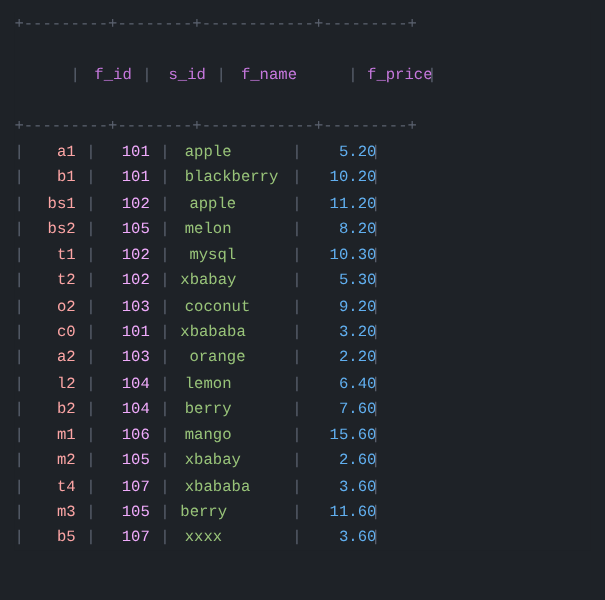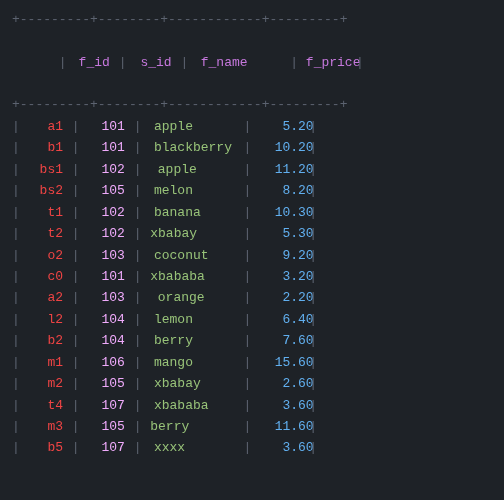--- a/index.html
+++ b/index.html
@@ -36,21 +36,21 @@
       line-height: 1.6;
     }
     .col-sep {
       color: #5c6370;
     }
     .col-fid {
       display: inline-block;
       width: 52px;
       text-align: right;
       padding-right: 1px;
-      color: #ef4444;
+      color: #fca5a5;
     }
     .col-sid {
       display: inline-block;
       width: 54px;
       text-align: right;
       padding-right: 1px;
       color: #f0abfc;
     }
     .col-fname {
       display: inline-block;
@@ -85,21 +85,21 @@
     <div class="row-line">
       <span class="col-sep">|</span><span class="col-fid header-col"> f_id </span><span class="col-sep">|</span><span class="col-sid header-col"> s_id </span><span class="col-sep">|</span><span class="col-fname header-col"> f_name     </span><span class="col-sep">|</span><span class="col-fprice header-col"> f_price </span><span class="col-sep">|</span>
     </div>
     <div class="divider">+---------+--------+------------+---------+</div>
 
     <div id="data-rows">
         <div class="row-line"><span class="col-sep">|</span><span class="col-fid">   a1 </span><span class="col-sep">|</span><span class="col-sid">  101 </span><span class="col-sep">|</span><span class="col-fname"> apple      </span><span class="col-sep">|</span><span class="col-fprice">    5.20 </span><span class="col-sep">|</span></div>
         <div class="row-line"><span class="col-sep">|</span><span class="col-fid">   b1 </span><span class="col-sep">|</span><span class="col-sid">  101 </span><span class="col-sep">|</span><span class="col-fname"> blackberry </span><span class="col-sep">|</span><span class="col-fprice">   10.20 </span><span class="col-sep">|</span></div>
         <div class="row-line"><span class="col-sep">|</span><span class="col-fid">  bs1 </span><span class="col-sep">|</span><span class="col-sid">  102 </span><span class="col-sep">|</span><span class="col-fname"> apple     </span><span class="col-sep">|</span><span class="col-fprice">   11.20 </span><span class="col-sep">|</span></div>
         <div class="row-line"><span class="col-sep">|</span><span class="col-fid">  bs2 </span><span class="col-sep">|</span><span class="col-sid">  105 </span><span class="col-sep">|</span><span class="col-fname"> melon      </span><span class="col-sep">|</span><span class="col-fprice">    8.20 </span><span class="col-sep">|</span></div>
-        <div class="row-line"><span class="col-sep">|</span><span class="col-fid">   t1 </span><span class="col-sep">|</span><span class="col-sid">  102 </span><span class="col-sep">|</span><span class="col-fname"> banana     </span><span class="col-sep">|</span><span class="col-fprice">   10.30 </span><span class="col-sep">|</span></div>
+        <div class="row-line"><span class="col-sep">|</span><span class="col-fid">   t1 </span><span class="col-sep">|</span><span class="col-sid">  102 </span><span class="col-sep">|</span><span class="col-fname"> mysql     </span><span class="col-sep">|</span><span class="col-fprice">   10.30 </span><span class="col-sep">|</span></div>
         <div class="row-line"><span class="col-sep">|</span><span class="col-fid">   t2 </span><span class="col-sep">|</span><span class="col-sid">  102 </span><span class="col-sep">|</span><span class="col-fname"> xbabay      </span><span class="col-sep">|</span><span class="col-fprice">    5.30 </span><span class="col-sep">|</span></div>
         <div class="row-line"><span class="col-sep">|</span><span class="col-fid">   o2 </span><span class="col-sep">|</span><span class="col-sid">  103 </span><span class="col-sep">|</span><span class="col-fname"> coconut    </span><span class="col-sep">|</span><span class="col-fprice">    9.20 </span><span class="col-sep">|</span></div>
         <div class="row-line"><span class="col-sep">|</span><span class="col-fid">   c0 </span><span class="col-sep">|</span><span class="col-sid">  101 </span><span class="col-sep">|</span><span class="col-fname"> xbababa     </span><span class="col-sep">|</span><span class="col-fprice">    3.20 </span><span class="col-sep">|</span></div>
         <div class="row-line"><span class="col-sep">|</span><span class="col-fid">   a2 </span><span class="col-sep">|</span><span class="col-sid">  103 </span><span class="col-sep">|</span><span class="col-fname"> orange    </span><span class="col-sep">|</span><span class="col-fprice">    2.20 </span><span class="col-sep">|</span></div>
         <div class="row-line"><span class="col-sep">|</span><span class="col-fid">   l2 </span><span class="col-sep">|</span><span class="col-sid">  104 </span><span class="col-sep">|</span><span class="col-fname"> lemon      </span><span class="col-sep">|</span><span class="col-fprice">    6.40 </span><span class="col-sep">|</span></div>
         <div class="row-line"><span class="col-sep">|</span><span class="col-fid">   b2 </span><span class="col-sep">|</span><span class="col-sid">  104 </span><span class="col-sep">|</span><span class="col-fname"> berry      </span><span class="col-sep">|</span><span class="col-fprice">    7.60 </span><span class="col-sep">|</span></div>
         <div class="row-line"><span class="col-sep">|</span><span class="col-fid">   m1 </span><span class="col-sep">|</span><span class="col-sid">  106 </span><span class="col-sep">|</span><span class="col-fname"> mango      </span><span class="col-sep">|</span><span class="col-fprice">   15.60 </span><span class="col-sep">|</span></div>
         <div class="row-line"><span class="col-sep">|</span><span class="col-fid">   m2 </span><span class="col-sep">|</span><span class="col-sid">  105 </span><span class="col-sep">|</span><span class="col-fname"> xbabay     </span><span class="col-sep">|</span><span class="col-fprice">    2.60 </span><span class="col-sep">|</span></div>
         <div class="row-line"><span class="col-sep">|</span><span class="col-fid">   t4 </span><span class="col-sep">|</span><span class="col-sid">  107 </span><span class="col-sep">|</span><span class="col-fname"> xbababa    </span><span class="col-sep">|</span><span class="col-fprice">    3.60 </span><span class="col-sep">|</span></div>
         <div class="row-line"><span class="col-sep">|</span><span class="col-fid">   m3 </span><span class="col-sep">|</span><span class="col-sid">  105 </span><span class="col-sep">|</span><span class="col-fname"> berry       </span><span class="col-sep">|</span><span class="col-fprice">   11.60 </span><span class="col-sep">|</span></div>

